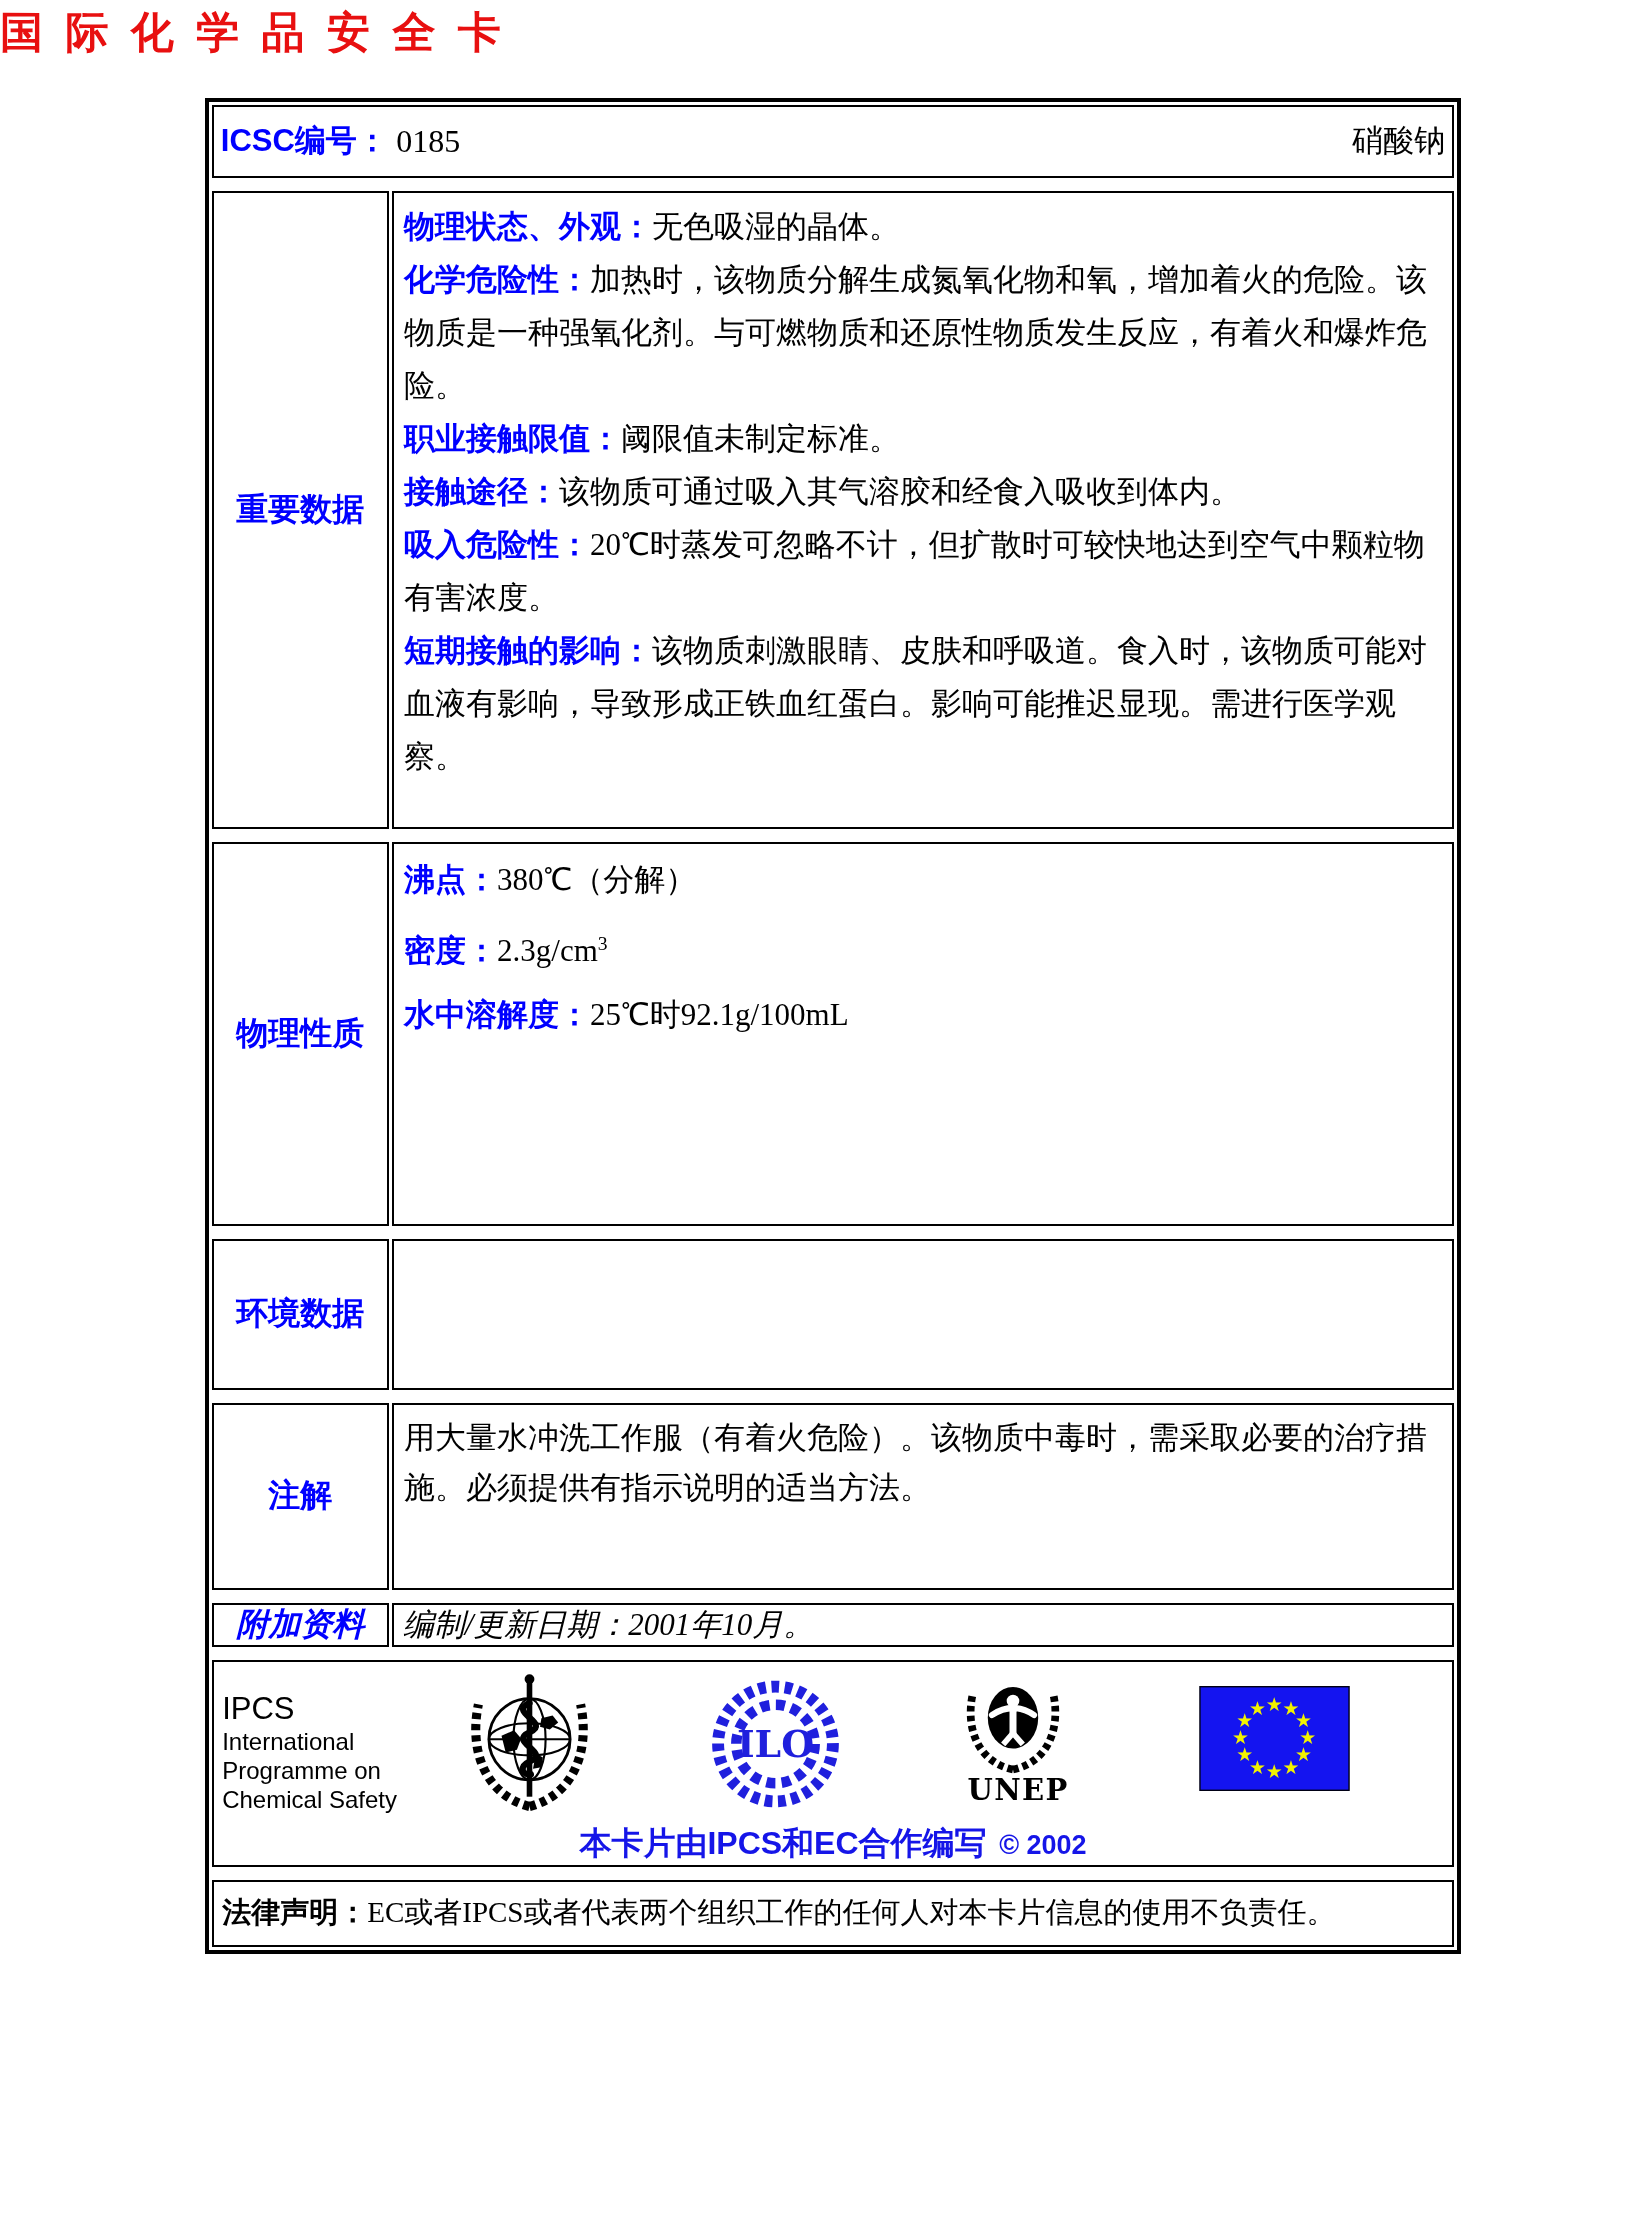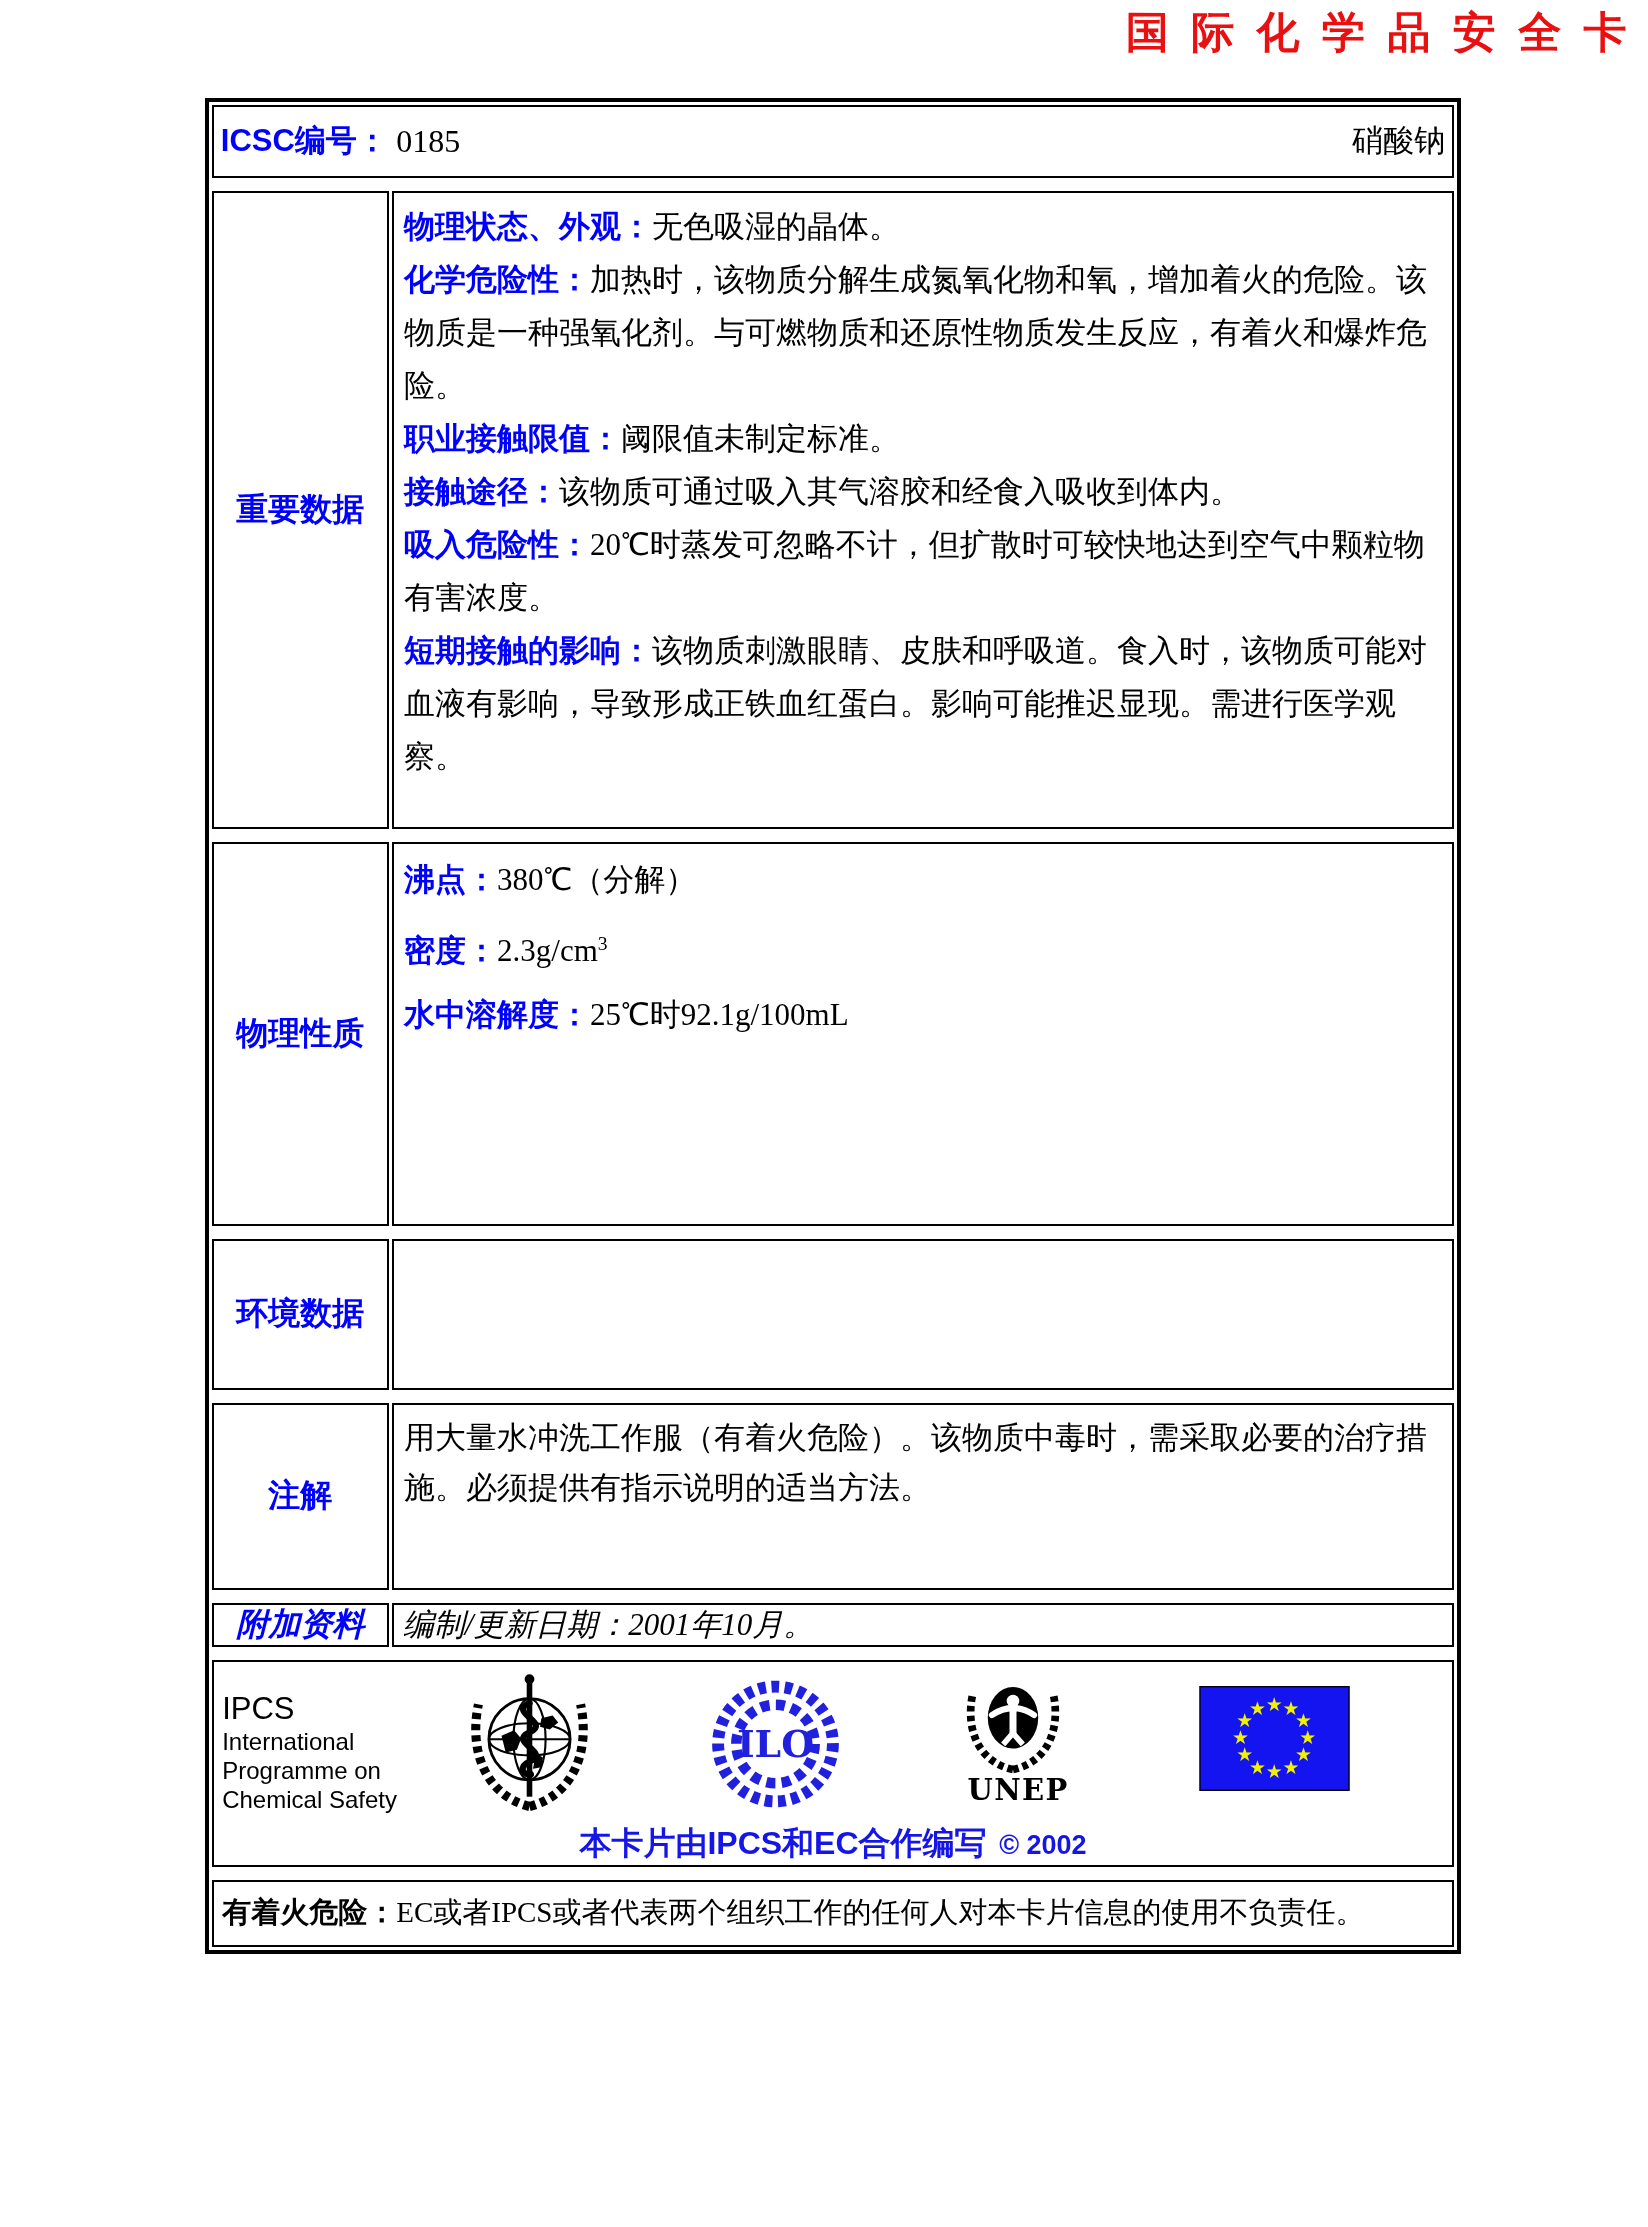--- a/index.html
+++ b/index.html
@@ -1,19 +1,19 @@
 <!DOCTYPE html>
 <html style="font-size:11.2px"><head>
 <meta charset="utf-8">
 <style>
   html,body { margin:0; padding:0; background:#ffffff; }
   .page { position:relative; width:1649px; height:2227px; background:#fff; overflow:hidden;
           font-family:"Liberation Serif", serif; color:#000; }
 
-  .doc-title { position:absolute; top:4.2px; left:0; width:100%; text-align:right;
+  .doc-title { position:absolute; top:4.2px; left:0; width:100%; text-align:left;
                font-family:"DejaVu Serif", serif; font-weight:bold;
                font-size:43px; letter-spacing:22.4px; color:#e81010; }
 
   .card { position:absolute; left:205px; top:98px; width:1256px; box-sizing:border-box;
           border:4.2px solid #000; padding:2.8px; display:flex; flex-direction:column; gap:13px; background:#fff; }
 
   .row { display:flex; gap:3.5px; }
   .cell { border:2.8px solid #000; box-sizing:border-box; background:#fff; position:relative; }
   .label-cell { flex:0 0 177px; display:flex; align-items:center; justify-content:center; text-align:center; }
   .content-cell { flex:1 1 auto; overflow:hidden; }
@@ -188,20 +188,20 @@
         </svg>
 
         <div class="credit-line">
           <span class="credit-main">本卡片由IPCS和EC合作编写</span><span class="credit-copy">© 2002</span>
         </div>
       </div>
     </div>
 
     <div class="row r8">
       <div class="cell legal-cell">
-        <span class="legal-label">有着火危险：</span>
+        <span class="legal-label">法律声明：</span>
         <span class="legal-text">EC或者IPCS或者代表两个组织工作的任何人对本卡片信息的使用不负责任。</span>
       </div>
     </div>
 
   </div>
 </div>
 
 
 </body></html>

